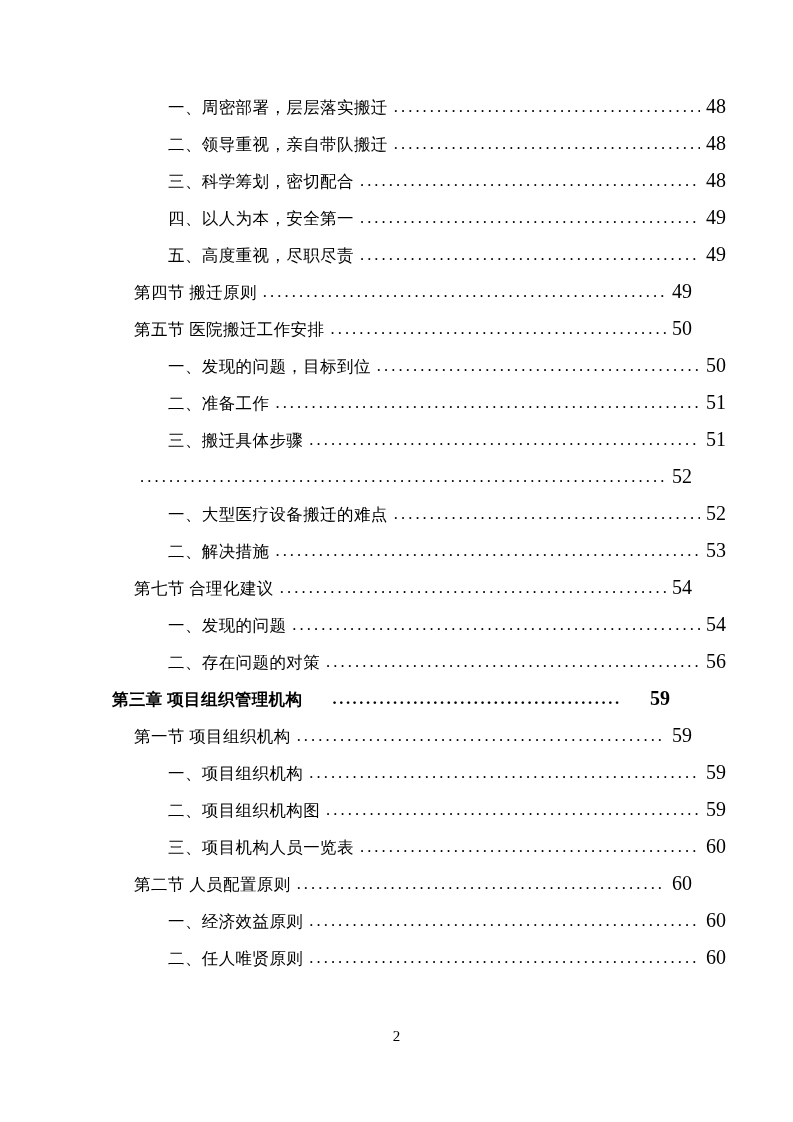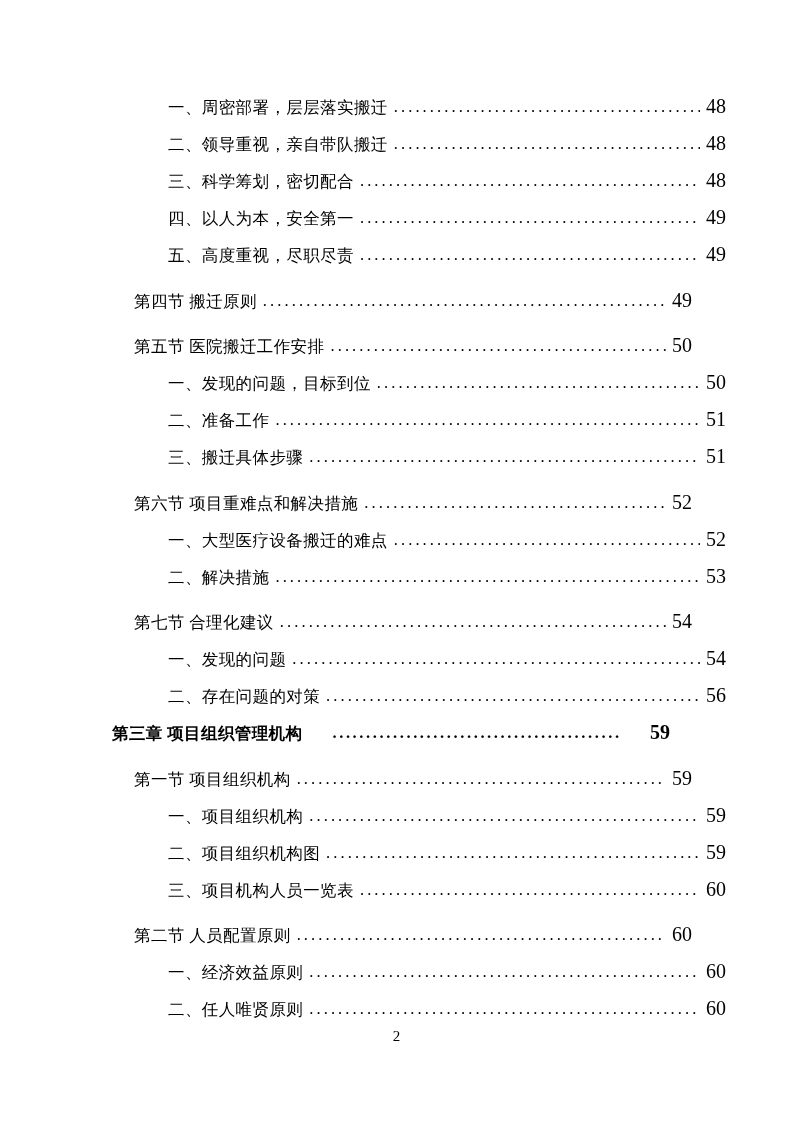--- a/index.html
+++ b/index.html
@@ -27,21 +27,21 @@
     display: flex;
     align-items: baseline;
     width: 100%;
     font-size: 16.5px;
     line-height: 1;
     margin-bottom: 16.5px;
     white-space: nowrap;
   }
   
   .lvl-chapter  { padding-left: 0px; gap: 24px; }
-  .lvl-section  { padding-left: 22px; margin-top: 25px; }
+  .lvl-section  { padding-left: 22px; }
   .lvl-item     { padding-left: 56px; }
 
   .toc-title {
     flex: 0 0 auto;
     letter-spacing: 0.4px;
   }
   .toc-leader {
     flex: 1 1 auto;
     overflow: hidden;
     white-space: nowrap;
@@ -127,21 +127,20 @@
         <span class="toc-title">二、准备工作</span>
         <span class="toc-leader">...............................................................................</span>
         <span class="toc-page">51</span>
       </div>
       <div class="toc-entry lvl-item">
         <span class="toc-title">三、搬迁具体步骤</span>
         <span class="toc-leader">...............................................................................</span>
         <span class="toc-page">51</span>
       </div>
       <div class="toc-entry lvl-section">
-        <span class="toc-title">第六节 项目重难点和解决措施</span>
         <span class="toc-leader">...............................................................................</span>
         <span class="toc-page">52</span>
       </div>
       <div class="toc-entry lvl-item">
         <span class="toc-title">一、大型医疗设备搬迁的难点</span>
         <span class="toc-leader">...............................................................................</span>
         <span class="toc-page">52</span>
       </div>
       <div class="toc-entry lvl-item">
         <span class="toc-title">二、解决措施</span>

